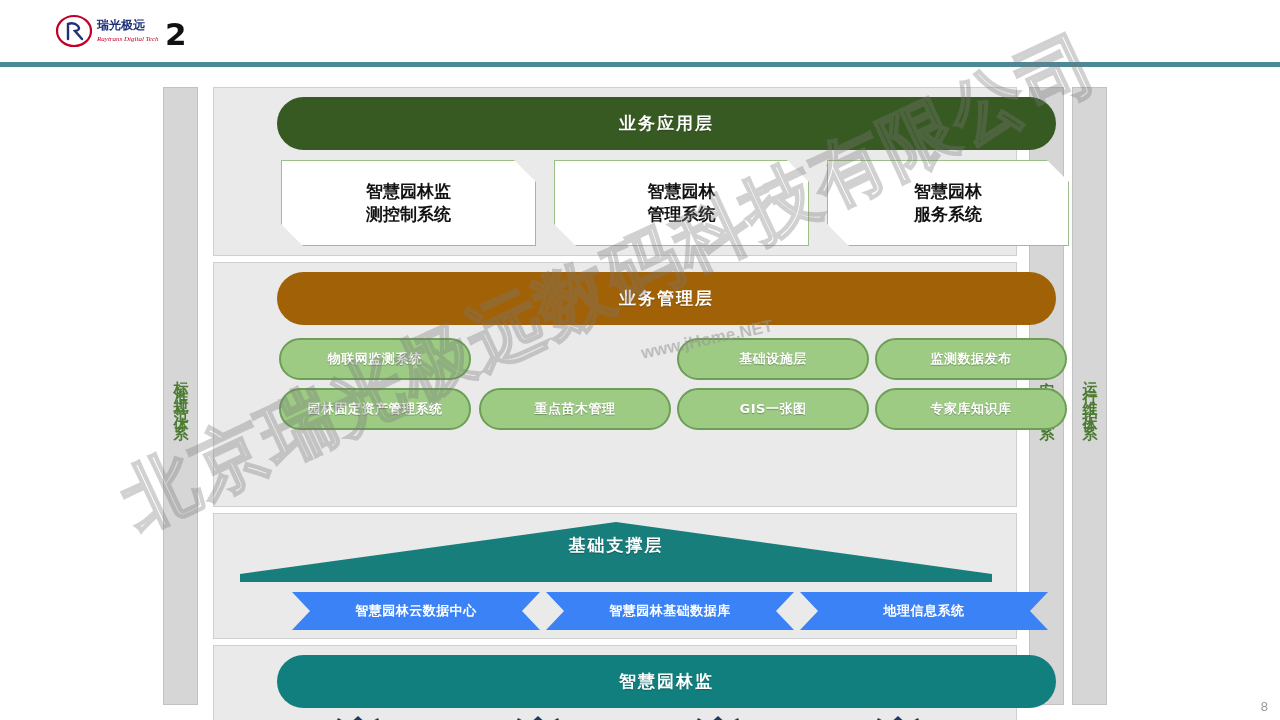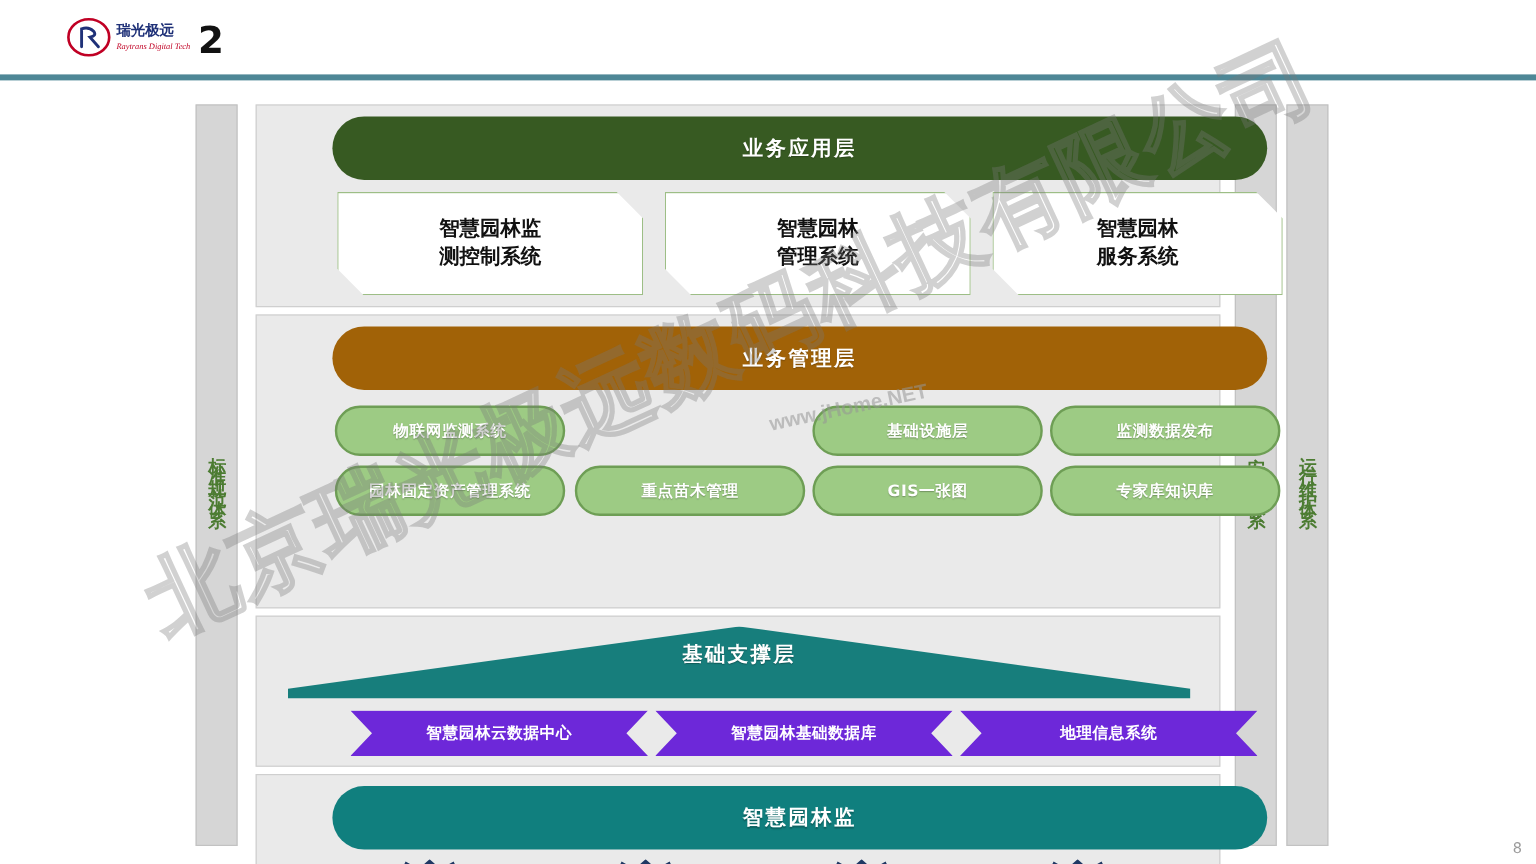--- a/index.html
+++ b/index.html
@@ -127,21 +127,21 @@
   #support-triangle svg{display:block;}
   #support-title{
     position:absolute;left:26px;top:20px;width:752px;
     text-align:center;
     font-size:17px;font-weight:bold;color:#FFFFFF;letter-spacing:2px;
     font-family:"DejaVu Sans","Liberation Sans",sans-serif;
     text-shadow:0 1px 1px rgba(0,0,0,.3);
   }
   .support-chevron{
     position:absolute;top:78px;height:38px;
-    background:#6d28d9;
+    background:#3b82f6;
     display:flex;align-items:center;justify-content:center;
     font-size:13px;font-weight:bold;color:#FFFFFF;letter-spacing:.5px;
     font-family:"DejaVu Sans","Liberation Sans",sans-serif;
     clip-path:polygon(0 0, 100% 0, calc(100% - 18px) 50%, 100% 100%, 0 100%, 18px 50%);
   }
   #sup-chev-0{left:78px;width:248px;}
   #sup-chev-1{left:332px;width:248px;}
   #sup-chev-2{left:586px;width:248px;}
 
   

